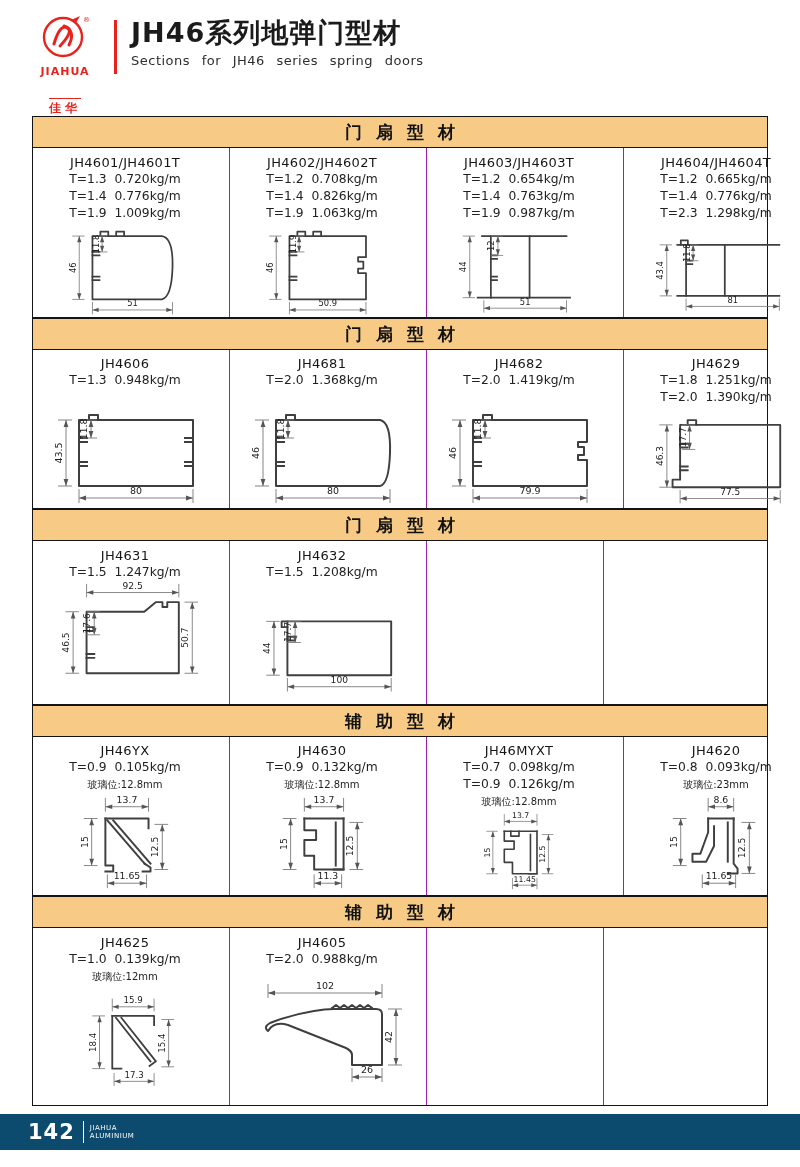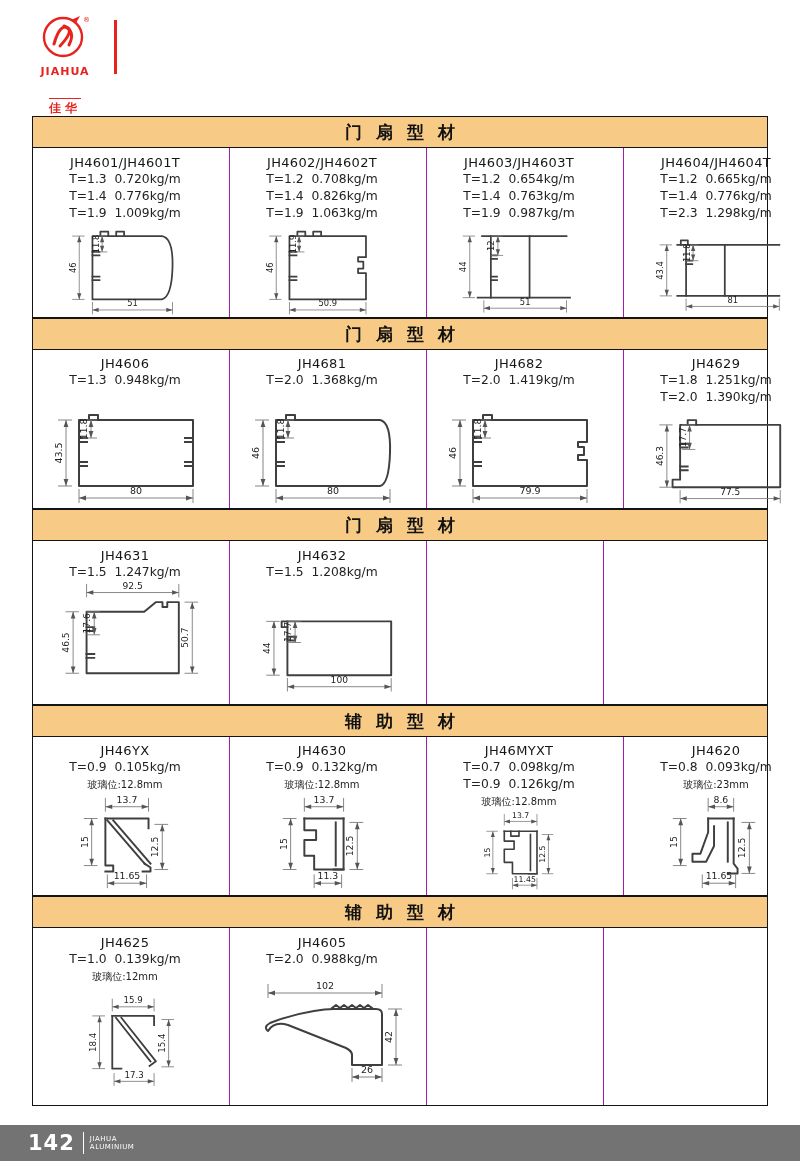--- a/index.html
+++ b/index.html
@@ -34,21 +34,21 @@
   .note{font-size:10px;color:#222;line-height:17px;}
   .cell svg{margin-top:auto;display:block;}
   .r0 .cell{height:170px;} .r1 .cell{height:160px;} .r2 .cell{height:164px;}
   .r3 .cell{height:160px;} .r4 .cell{height:178px;}
   
   .ol{fill:none;stroke:#3f3f3f;stroke-width:2;stroke-linejoin:round;stroke-linecap:square;}
   .dim line{stroke:#777;stroke-width:.9;}
   .dim path{fill:#555;stroke:none;}
   .dim text{font-family:"DejaVu Sans",sans-serif;font-size:9.5px;fill:#222;}
   
-  .foot{position:absolute;left:0;right:0;bottom:6px;height:36px;background:#737373;
+  .foot{position:absolute;left:0;right:0;bottom:17px;height:36px;background:#0c4a6e;
         display:flex;align-items:center;color:#fff;}
   .pageno{font-size:21px;font-weight:bold;margin-left:28px;letter-spacing:1px;}
   .foot-sep{width:1px;height:22px;background:#fff;margin:0 6px 0 8px;}
   .foot-brand{font-size:7px;line-height:8px;letter-spacing:.5px;}
   .foot-note{flex:1;text-align:center;font-size:10.5px;letter-spacing:1.6px;padding:0 18px 0 40px;}
 </style>
 </head>
 <body>
 
 <div class="page">
@@ -60,20 +60,22 @@
         <path d="M13,30 Q19,9 27,14 Q32,18 19,32" fill="none" stroke="#e8231e" stroke-width="3" stroke-linecap="round"></path>
         <path d="M23,12 Q35,17 28,31" fill="none" stroke="#e8231e" stroke-width="3" stroke-linecap="round"></path>
         <path d="M30,6 l9,-4 -4,7" fill="#e8231e"></path>
         <text x="42" y="8" font-size="7" fill="#e8231e">®</text>
       </svg>
       <div class="logo-en">JIAHUA</div><br>
       <span class="logo-cn">佳华</span>
     </div>
     <div class="red-sep"></div>
     <div class="title-col">
+      <div class="doc-title">JH46系列地弹门型材</div>
+      <div class="doc-sub">Sections for JH46 series spring doors</div>
     </div>
   </div>
 
   <div class="tbl" id="profile-table">
       <div class="band" style="background: rgb(247, 203, 133);">门扇型材</div>
       <div class="grid r0">
         <div class="cell">
           <div class="model">JH4601/JH4601T</div>
           <div class="spec">T=1.3  0.720kg/m</div>
           <div class="spec">T=1.4  0.776kg/m</div>

